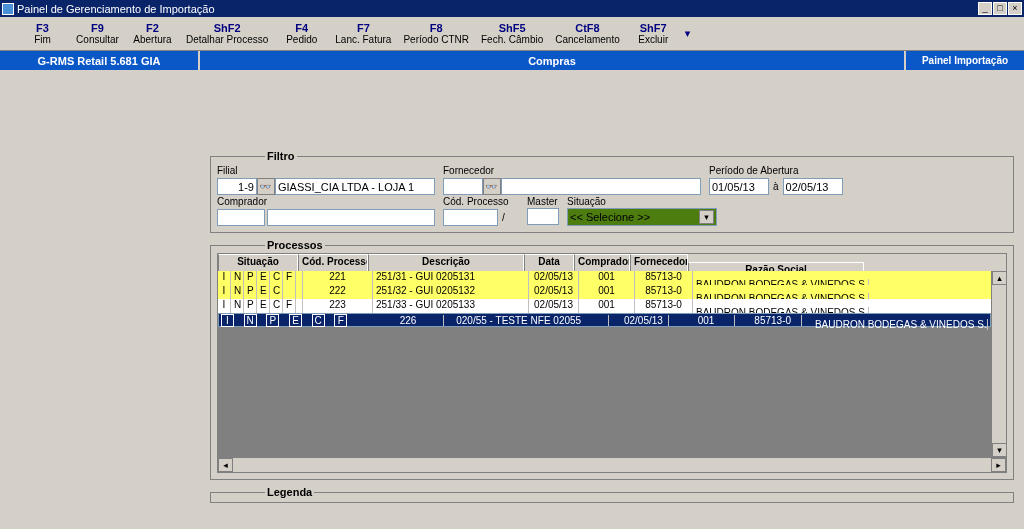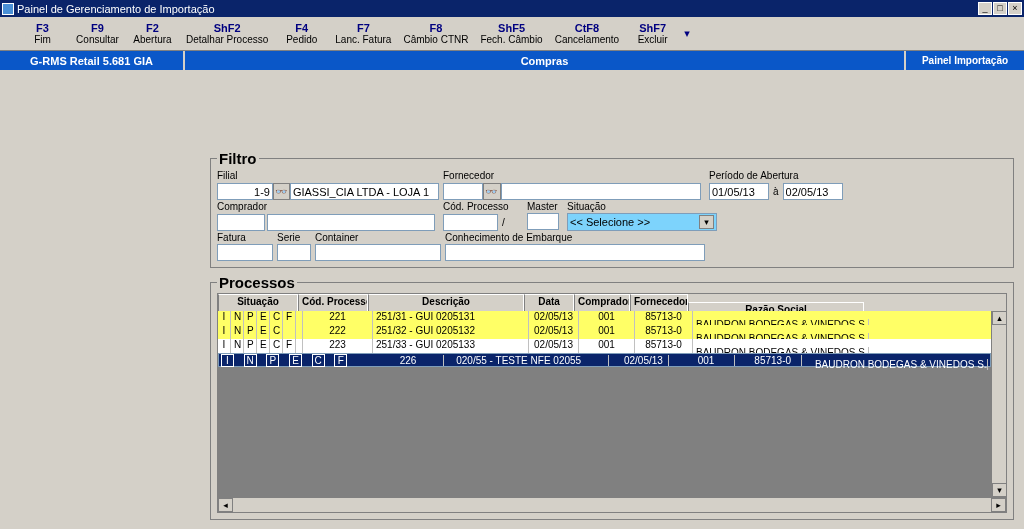--- a/index.html
+++ b/index.html
@@ -56,51 +56,51 @@
     background: #0a57c8;
     color: #fff;
     font-weight: bold;
     display: flex;
     align-items: center;
     justify-content: center;
     border-right: 2px solid #d4d0c8;
     font-size: 11px;
     padding: 0 6px;
   }
-  .bluebar .seg.left { width: 185px; justify-content: center; }
+  .bluebar .seg.left { width: 200px; justify-content: center; }
   .bluebar .seg.center { flex: 1; }
   .bluebar .seg.right { width: 118px; border-right: none; font-size:10px; }
   .workarea { padding: 80px 10px 0 210px; }
   fieldset {
     border: 1px solid #808080;
     background: #d4d0c8;
     margin: 0 0 6px 0;
     padding: 2px 6px 6px 6px;
   }
-  legend { font-size: 15px; font-weight: bold; padding: 0 2px; }
+  legend { font-size: 11px; font-weight: bold; padding: 0 2px; margin-left: 48px; }
   .row { display: flex; gap: 4px; margin-top: 1px; }
   .col { display: flex; flex-direction: column; }
   .lbl { font-size: 10px; color: #000; margin-bottom: 1px; }
   .inp {
     height: 17px;
     border: 1px solid #7f9db9;
     background: #fff;
     font-size: 11px;
     padding: 0 2px;
   }
   .inp.right { text-align: right; }
   .binoc {
     width: 18px; height: 17px;
     border: 1px solid #808080;
     background: #d4d0c8;
     display: inline-flex; align-items: center; justify-content: center;
     font-size: 10px;
   }
   .sel {
-    height: 18px; border: 1px solid #7f9db9; background: #7dd3fc;
+    height: 18px; border: 1px solid #7f9db9; background: #4d7c0f;
     display: flex; align-items: center; justify-content: space-between;
     padding: 0 2px; font-size: 11px;
   }
   .sel .arrow-d { width: 15px; height: 14px; background:#d4d0c8; border:1px solid #808080; text-align:center; line-height:12px; font-size:9px; }
   .grid {
     border: 1px solid #808080;
     background: #fff;
     height: 220px;
     overflow: hidden;
     position: relative;
@@ -174,21 +174,21 @@
     <div class="tool">
       <span class="key">F4</span>
       <span class="lbl">Pedido</span>
     </div>
     <div class="tool">
       <span class="key">F7</span>
       <span class="lbl">Lanc. Fatura</span>
     </div>
     <div class="tool">
       <span class="key">F8</span>
-      <span class="lbl">Câmbio CTNR</span>
+      <span class="lbl">Período CTNR</span>
     </div>
     <div class="tool">
       <span class="key">ShF5</span>
       <span class="lbl">Fech. Câmbio</span>
     </div>
     <div class="tool">
       <span class="key">CtF8</span>
       <span class="lbl">Cancelamento</span>
     </div>
     <div class="tool">
@@ -206,21 +206,21 @@
 
 <div class="workarea">
 
   <fieldset>
     <legend>Filtro</legend>
 
     <div class="row">
       <div class="col" style="width:222px">
         <span class="lbl">Filial</span>
         <div class="row" style="gap:0">
-          <input class="inp right" style="width: 56px;" value="1-9">
+          <input class="inp right" style="width: 40px;" value="1-9">
           <div class="binoc">
               <span>👓</span>
             </div>
           <input class="inp" style="width: 160px;" value="GIASSI_CIA LTDA - LOJA 1">
         </div>
       </div>
       <div class="col" style="width:262px">
         <span class="lbl">Fornecedor</span>
         <div class="row" style="gap:0">
           <input class="inp" style="width: 40px;">
@@ -261,38 +261,20 @@
       </div>
       <div class="col" style="width:150px">
         <span class="lbl">Situação</span>
         <div class="sel" style="width:150px">
           <span>&lt;&lt; Selecione &gt;&gt;</span>
           <span class="arrow-d">▾</span>
         </div>
       </div>
     </div>
 
-    <div class="row">
-      <div class="col" style="width:56px">
-        <span class="lbl">Fatura</span>
-        <input class="inp" style="width: 56px;">
-      </div>
-      <div class="col" style="width:34px">
-        <span class="lbl">Serie</span>
-        <input class="inp" style="width: 34px;">
-      </div>
-      <div class="col" style="width:126px">
-        <span class="lbl">Container</span>
-        <input class="inp" style="width: 126px;">
-      </div>
-      <div class="col" style="width:260px">
-        <span class="lbl">Conhecimento de Embarque</span>
-        <input class="inp" style="width: 260px;">
-      </div>
-    </div>
   </fieldset>
 
   <fieldset>
     <legend>Processos</legend>
     <div class="grid">
       <div class="grid-head">
         <div class="gh" style="width:80px">Situação</div>
         <div class="gh cw-cod">Cód. Processo</div>
         <div class="gh cw-desc">Descrição</div>
         <div class="gh cw-data">Data</div>

